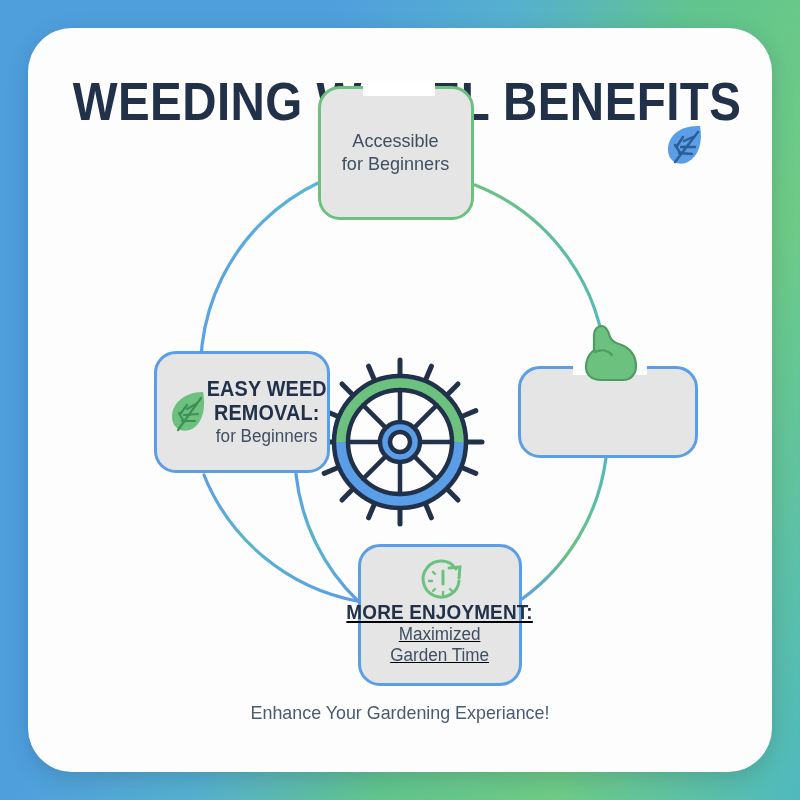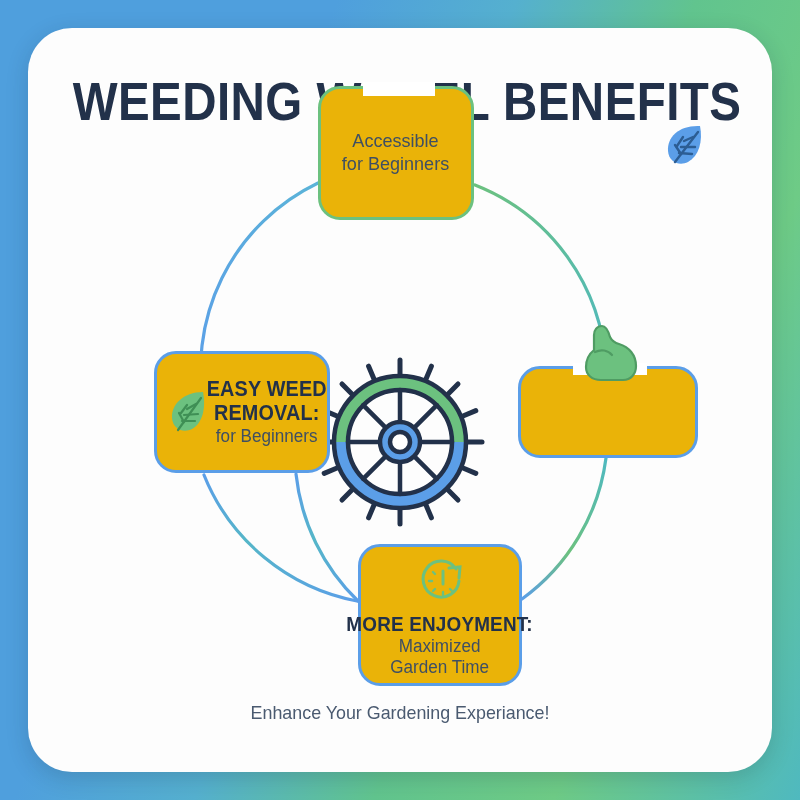--- a/index.html
+++ b/index.html
@@ -71,21 +71,21 @@
     left: 0;
     top: 0;
     width: 744px;
     height: 744px;
     pointer-events: none;
   }
 
   
   .card {
     position: absolute;
-    background: #eab308;
+    background: #e5e5e5;
     border-radius: 22px;
     border: 3px solid #5b9ee8;
     display: flex;
     align-items: center;
     justify-content: center;
     text-align: center;
   }
   .card .txt { padding: 0 10px; }
 
   .hdr {
@@ -137,21 +137,21 @@
   }
 
   
   #card-bottom {
     left: 330px;
     top: 516px;
     width: 164px;
     height: 142px;
     align-items: flex-end;
   }
-  #card-bottom .txt { padding-bottom: 4px; }
+  #card-bottom .txt { padding-bottom: 16px; text-decoration: underline; }
 
   
   .icon { position: absolute; }
 
   #icon-leaf-blue { left: 338px; top: 28px; width: 54px; height: 54px; }
   #icon-leaf-green { left: 9px; top: 32px; width: 46px; height: 52px; }
   #icon-bicep { left: 58px; top: -47px; width: 62px; height: 62px; }
   #icon-clock { left: 54px; top: 8px; width: 56px; height: 52px; }
 
   

